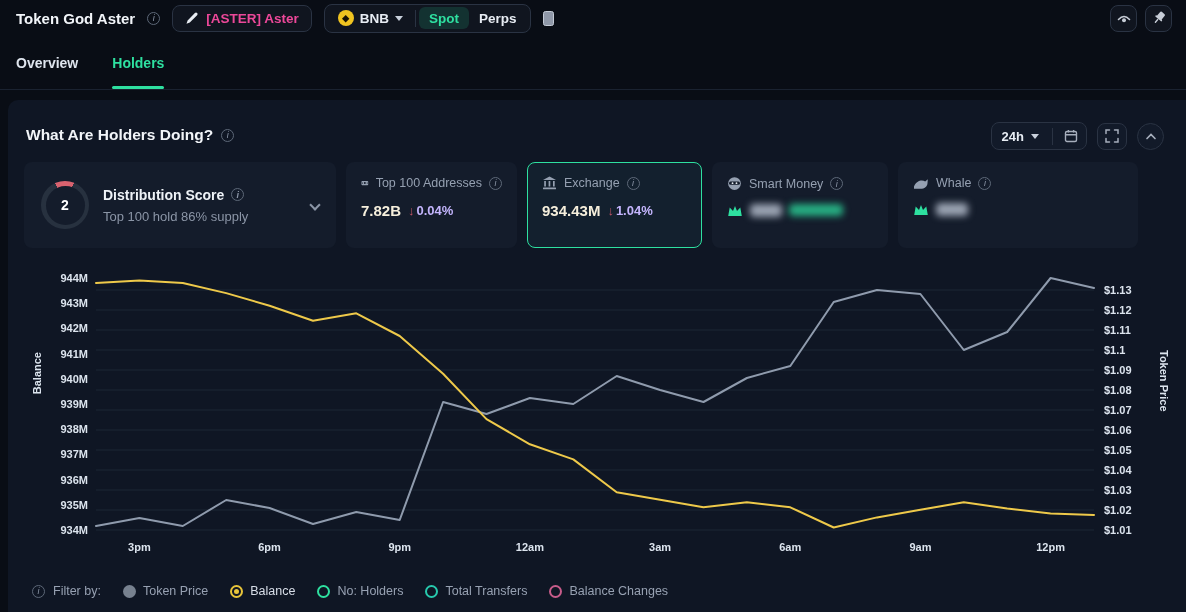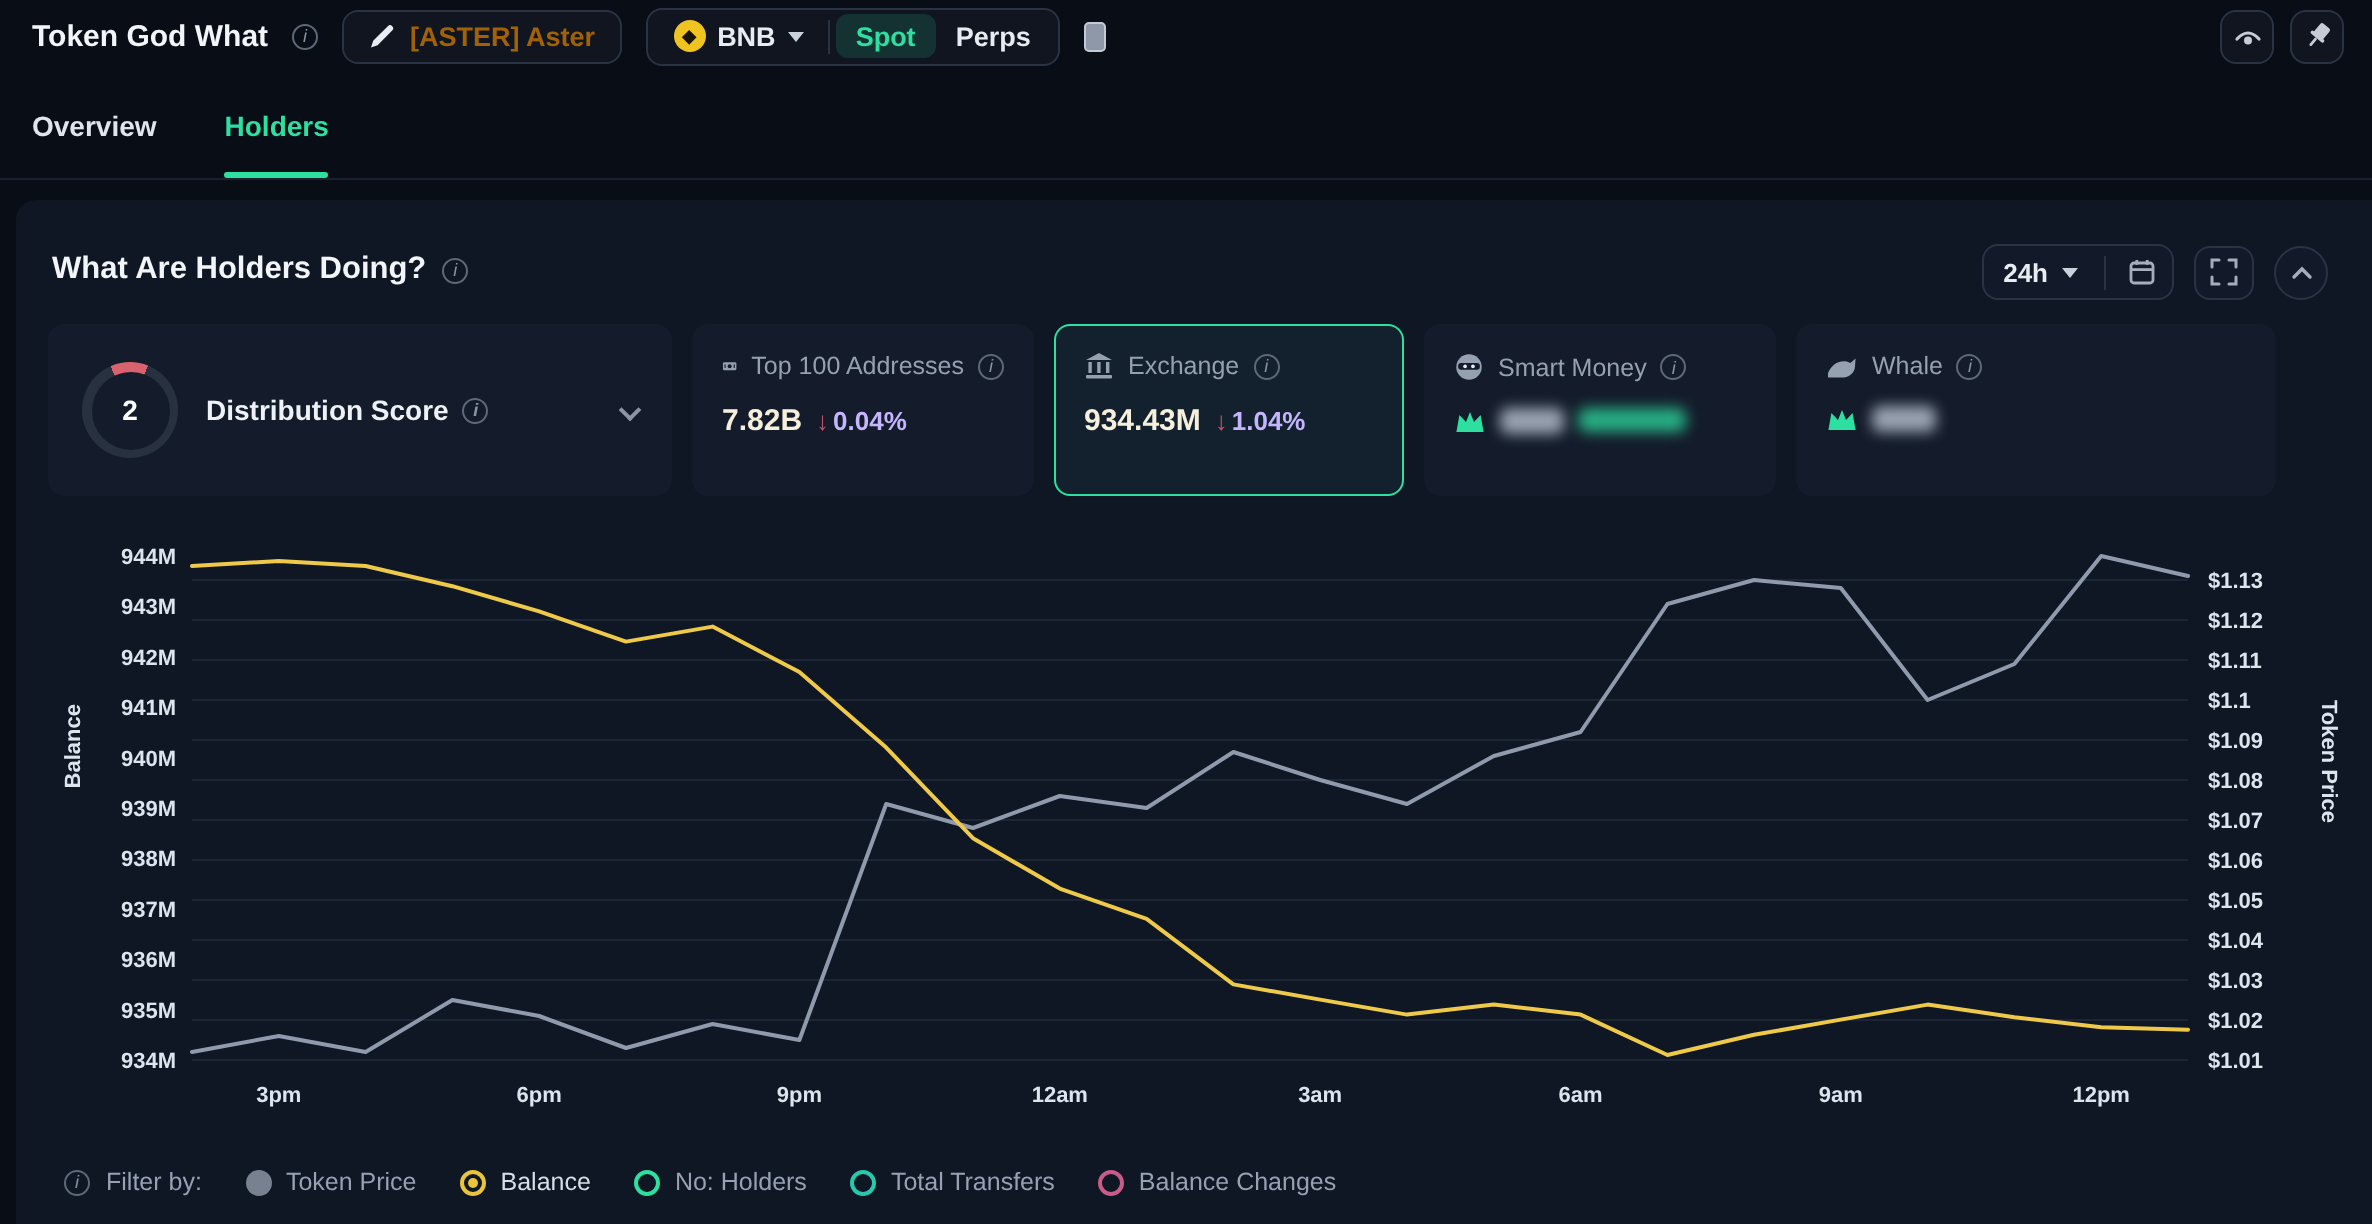--- a/index.html
+++ b/index.html
@@ -7,21 +7,21 @@
     font-family:"Liberation Sans", sans-serif; color:#e7ecf3; }
 
   
   .topbar { height:36px; display:flex; align-items:center; justify-content:space-between; padding:0 14px 0 16px; }
   .tb-left { display:flex; align-items:center; gap:12px; }
   .tb-title { font-size:15px; font-weight:bold; color:#f2f5f9; }
   .info-i { display:inline-flex; align-items:center; justify-content:center; width:13px; height:13px;
     border:1px solid #5d6878; border-radius:50%; color:#8b95a6; font-size:9px; font-style:italic; flex:none; }
   .info-i::before { content:'i'; }
   .token-btn { display:flex; align-items:center; gap:7px; height:27px; padding:0 12px; background:#10151f;
-    border:1px solid #2a3343; border-radius:8px; color:#a16207; font-size:13.5px; font-weight:bold; cursor:pointer; }
+    border:1px solid #2a3343; border-radius:8px; color:#ec4899; font-size:13.5px; font-weight:bold; cursor:pointer; }
   .market-group { display:flex; align-items:center; height:29px; background:#10151f; border:1px solid #2a3343;
     border-radius:8px; padding:0 4px; }
   .chain-sel { display:flex; align-items:center; gap:6px; padding:0 9px; cursor:pointer; font-size:13.5px; font-weight:bold; }
   .coin { width:16px; height:16px; border-radius:50%; background:#f0c420; color:#1a1405; font-size:9px;
     display:inline-flex; align-items:center; justify-content:center; }
   .tri-down { width:0; height:0; border-left:4px solid transparent; border-right:4px solid transparent;
     border-top:5px solid #c9d1dc; }
   .vdiv { width:1px; height:17px; background:#2a3343; margin:0 3px; }
   .mtab { height:22px; padding:4px 10px; border:none; border-radius:6px; background:transparent; color:#e7ecf3;
     font-size:13.5px; font-weight:bold; cursor:pointer; }
@@ -98,21 +98,21 @@
   .rad.ring-teal { border:2px solid #27c9ad; }
   .rad.ring-pink { border:2px solid #c75c8a; }
 
   svg.ic { display:block; }
 </style>
 </head>
 <body>
 
 <div class="topbar">
   <div class="tb-left">
-    <span class="tb-title">Token God What</span>
+    <span class="tb-title">Token God Aster</span>
     <span class="info-i"></span>
     <button class="token-btn">
       <svg class="ic" width="14" height="14" viewBox="0 0 14 14">
         <path d="M1.5 12.8l1.1-3.4L9.9 2.1a1.55 1.55 0 0 1 2.2 2.2L4.8 11.6 1.5 12.8z" fill="#e8edf3"></path>
       </svg>
       <span>[ASTER] Aster</span>
     </button>
     <div class="market-group">
       <div class="chain-sel">
         <span class="coin">◆</span>
@@ -188,20 +188,21 @@
 
     <div class="card score">
       <div class="gauge">
           <span>2</span>
         </div>
       <div class="score-mid">
         <div class="score-title">
           <span>Distribution Score</span>
           <span class="info-i"></span>
         </div>
+        <div class="score-sub">Top 100 hold 86% supply</div>
       </div>
       <span class="chev down"></span>
     </div>
 
     <div class="card w171">
       <div class="c-title">
         <svg class="ic" width="16" height="14" viewBox="0 0 16 14">
           <rect x="1" y="3" width="14" height="8.5" rx="1.5" fill="#95a0b1"></rect>
           <circle cx="8" cy="7.2" r="2.1" fill="#141c2b"></circle>
           <rect x="2.6" y="5.2" width="1.2" height="4" rx=".6" fill="#141c2b"></rect>

